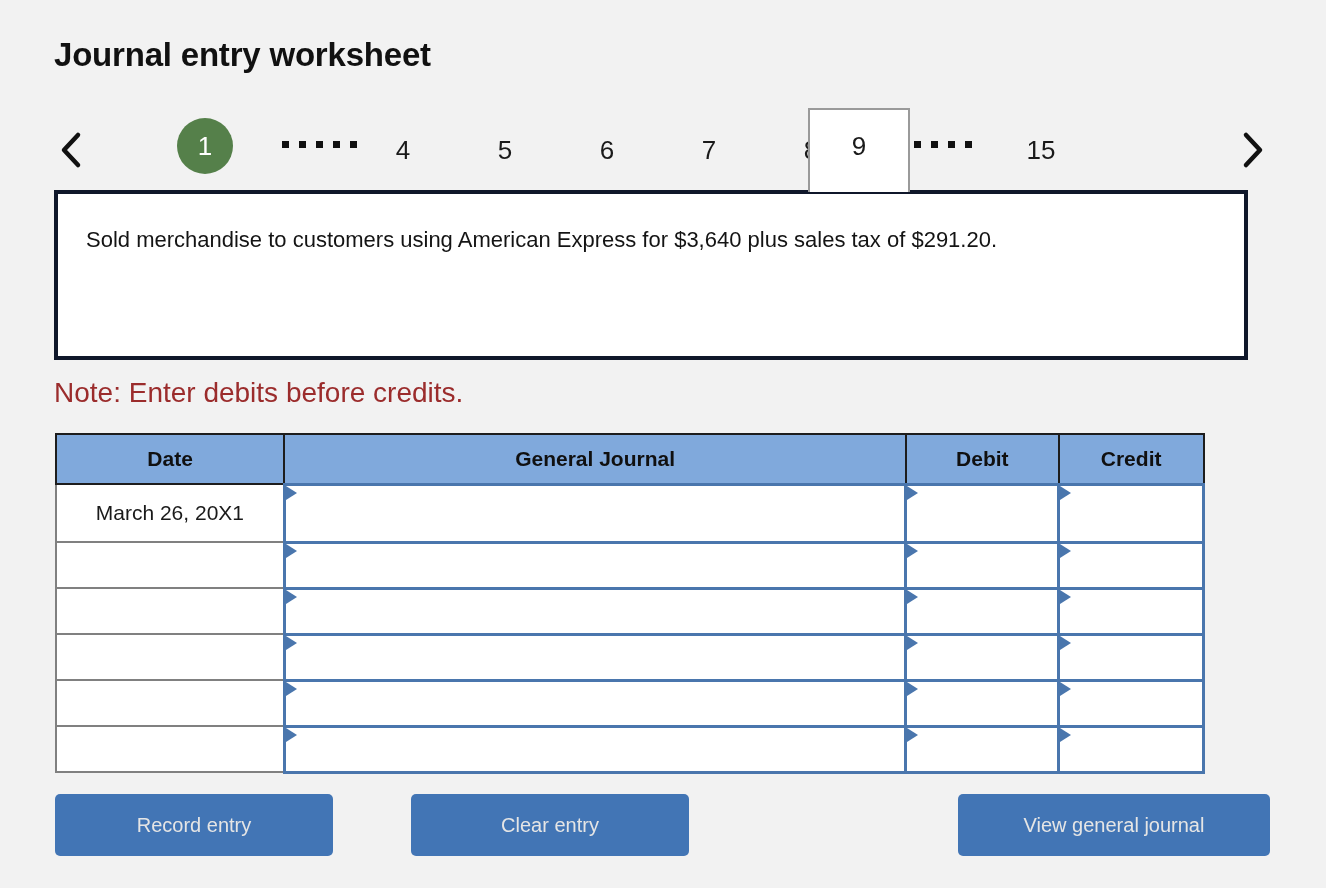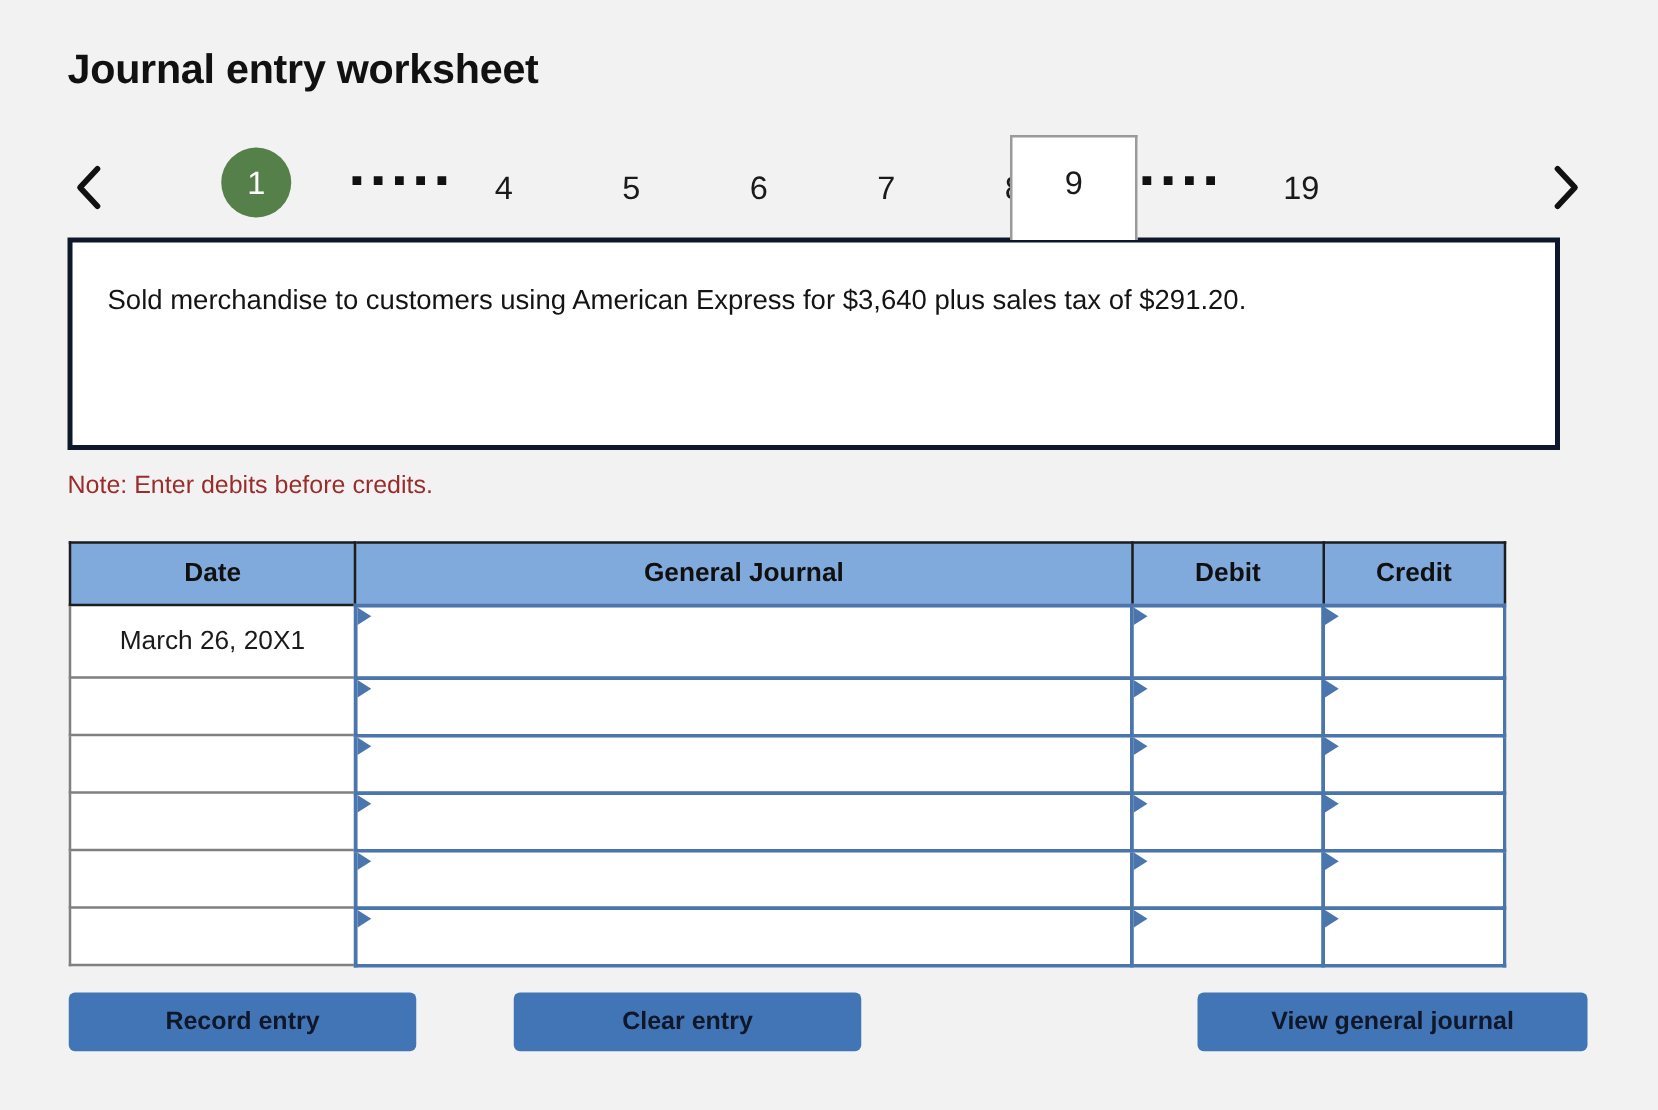--- a/index.html
+++ b/index.html
@@ -136,21 +136,21 @@
     font-size: 22px;
     line-height: 36px;
     color: #141414;
   }
 
   
   .note {
     position: absolute;
     left: 54px;
     top: 377px;
-    font-size: 20px;
+    font-size: 28px;
     color: #9b2c2c;
   }
 
   
   .jtable {
     position: absolute;
     left: 55px;
     top: 433px;
     width: 1150px;
     border-collapse: collapse;
@@ -197,26 +197,26 @@
     height: 0;
     border-top: 7px solid transparent;
     border-bottom: 7px solid transparent;
     border-left: 11px solid #4a76ad;
   }
 
   
   .btn {
     position: absolute;
     background: #4275b5;
-    color: #0f172a;
+    color: #e5e5e5;
     font-size: 20px;
-    font-weight: bold;
+    font-weight: normal;
     border: none;
     border-radius: 5px;
-    height: 47px;
+    height: 62px;
     cursor: pointer;
     font-family: "Liberation Sans", sans-serif;
   }
   .btn-record { left: 55px;  top: 794px; width: 278px; }
   .btn-clear  { left: 411px; top: 794px; width: 278px; }
   .btn-view   { left: 958px; top: 794px; width: 312px; }
 </style>
 </head>
 <body>
 
@@ -267,21 +267,21 @@
     </div>
 
     <div class="dots" style="left:860px;">
       <i></i>
         <i></i>
         <i></i>
         <i></i>
     </div>
 
     <div class="tabnum" style="left:948px; width:78px;">
-      <span>19</span>
+      <span>15</span>
     </div>
 
     <div class="nav-arrow next">
       <span>
         <svg width="24" height="38" viewBox="0 0 24 38" aria-hidden="true">
           <polyline points="5,4 19,19 5,34" fill="none" stroke="#111111" stroke-width="4.5" stroke-linecap="round" stroke-linejoin="round"></polyline>
         </svg>
       </span>
     </div>
   </div>

